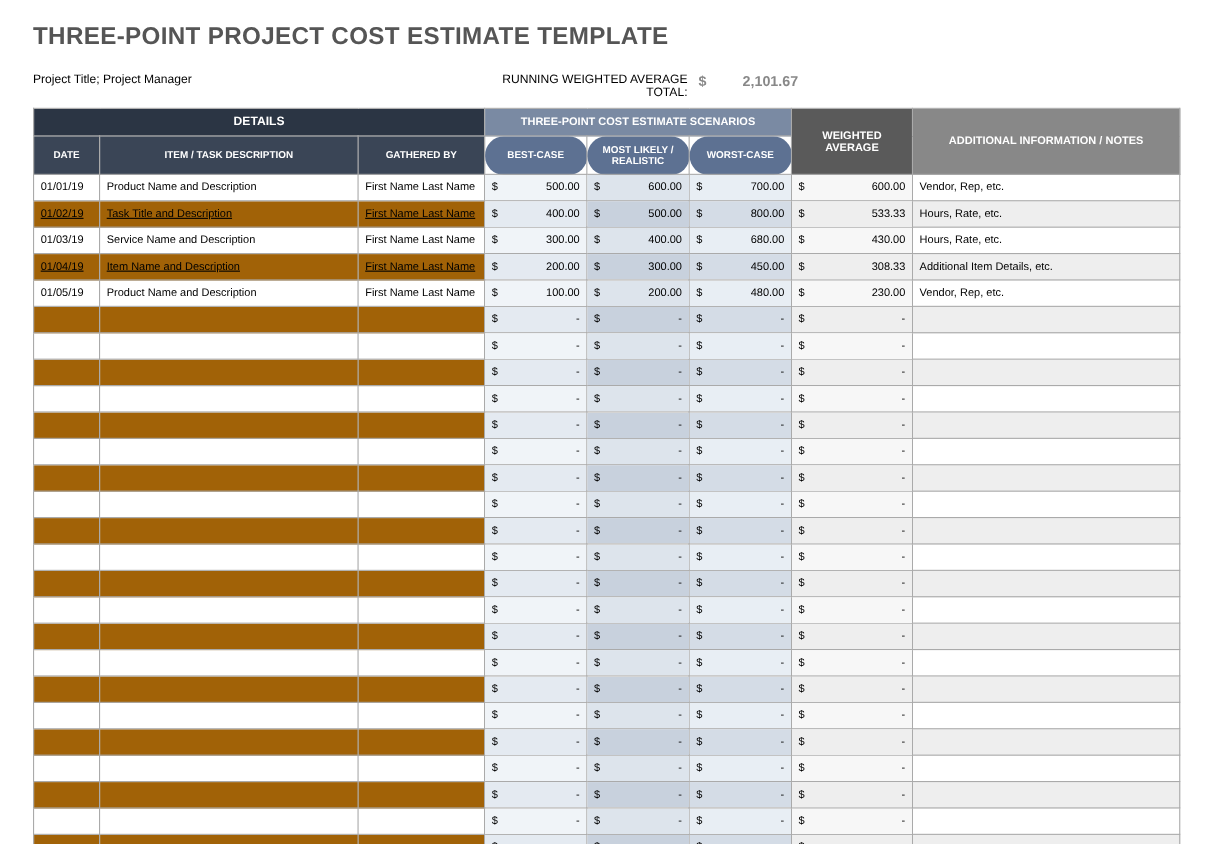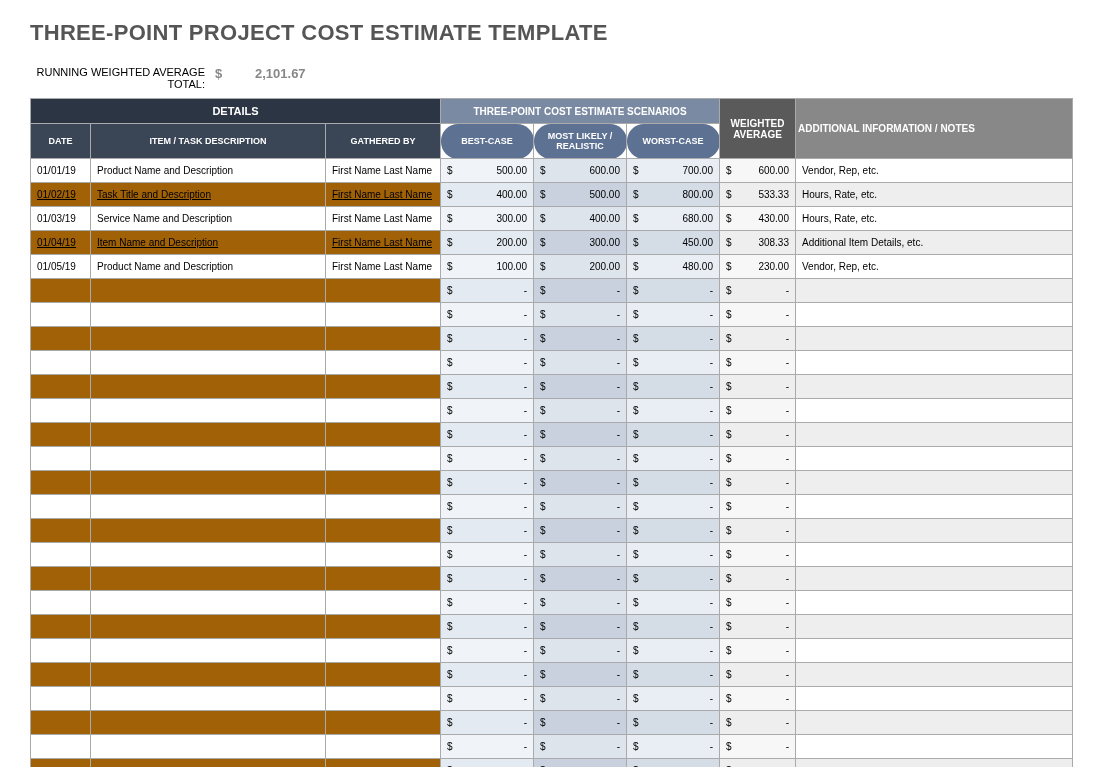--- a/index.html
+++ b/index.html
@@ -72,21 +72,21 @@
   color: #fff;
   font-weight: bold;
   text-align: center;
   padding: 6px;
   font-size: 10px;
 }
 .hdr-notes {
   background: #888;
   color: #fff;
   font-weight: bold;
-  text-align: left;
+  text-align: center;
   padding: 2px;
   font-size: 10px;
 }
 .sub-dark {
   background: #3a4556;
   color: #fff;
   font-weight: bold;
   text-align: center;
   padding: 7px 4px;
   font-size: 9px;
@@ -99,21 +99,21 @@
   padding: 7px 4px;
   font-size: 9px;
   border-radius: 17px;
 }
 .col-date { width: 60px; }
 .col-item { width: 235px; }
 .col-gathered { width: 115px; margin-top: 48px; }
 .col-best { width: 93px; }
 .col-likely { width: 93px; }
 .col-worst { width: 93px; }
-.col-weighted { width: 76px; }
+.col-weighted { width: 110px; }
 .col-notes { }
 .row-odd-details { background: #a16207; text-decoration: underline; }
 .row-odd-best { background: #e4eaf1; }
 .row-odd-likely { background: #c8d1dd; }
 .row-odd-worst { background: #d4dce6; }
 .row-odd-weighted { background: #eee; }
 .row-odd-notes { background: #eee; }
 .row-even-best { background: #f0f4f8; }
 .row-even-likely { background: #dde4ec; }
 .row-even-worst { background: #e8eef4; }
@@ -124,20 +124,21 @@
 .date-cell, .item-cell, .gathered-cell, .notes-cell {
   font-size: 10px;
 }
 </style>
 </head>
 <body>
 
 <div class="title">THREE-POINT PROJECT COST ESTIMATE TEMPLATE</div>
 
 <div class="top-row">
+  <div class="project-label">Project Title; Project Manager</div>
   <div class="running-label">RUNNING WEIGHTED AVERAGE TOTAL:</div>
   <div class="running-dollar">$</div>
   <div class="running-total">2,101.67</div>
 </div>
 
 <table>
   <thead>
     <tr>
       <th colspan="3" class="hdr-details">DETAILS</th>
       <th colspan="3" class="hdr-scenarios">THREE-POINT COST ESTIMATE SCENARIOS</th>

